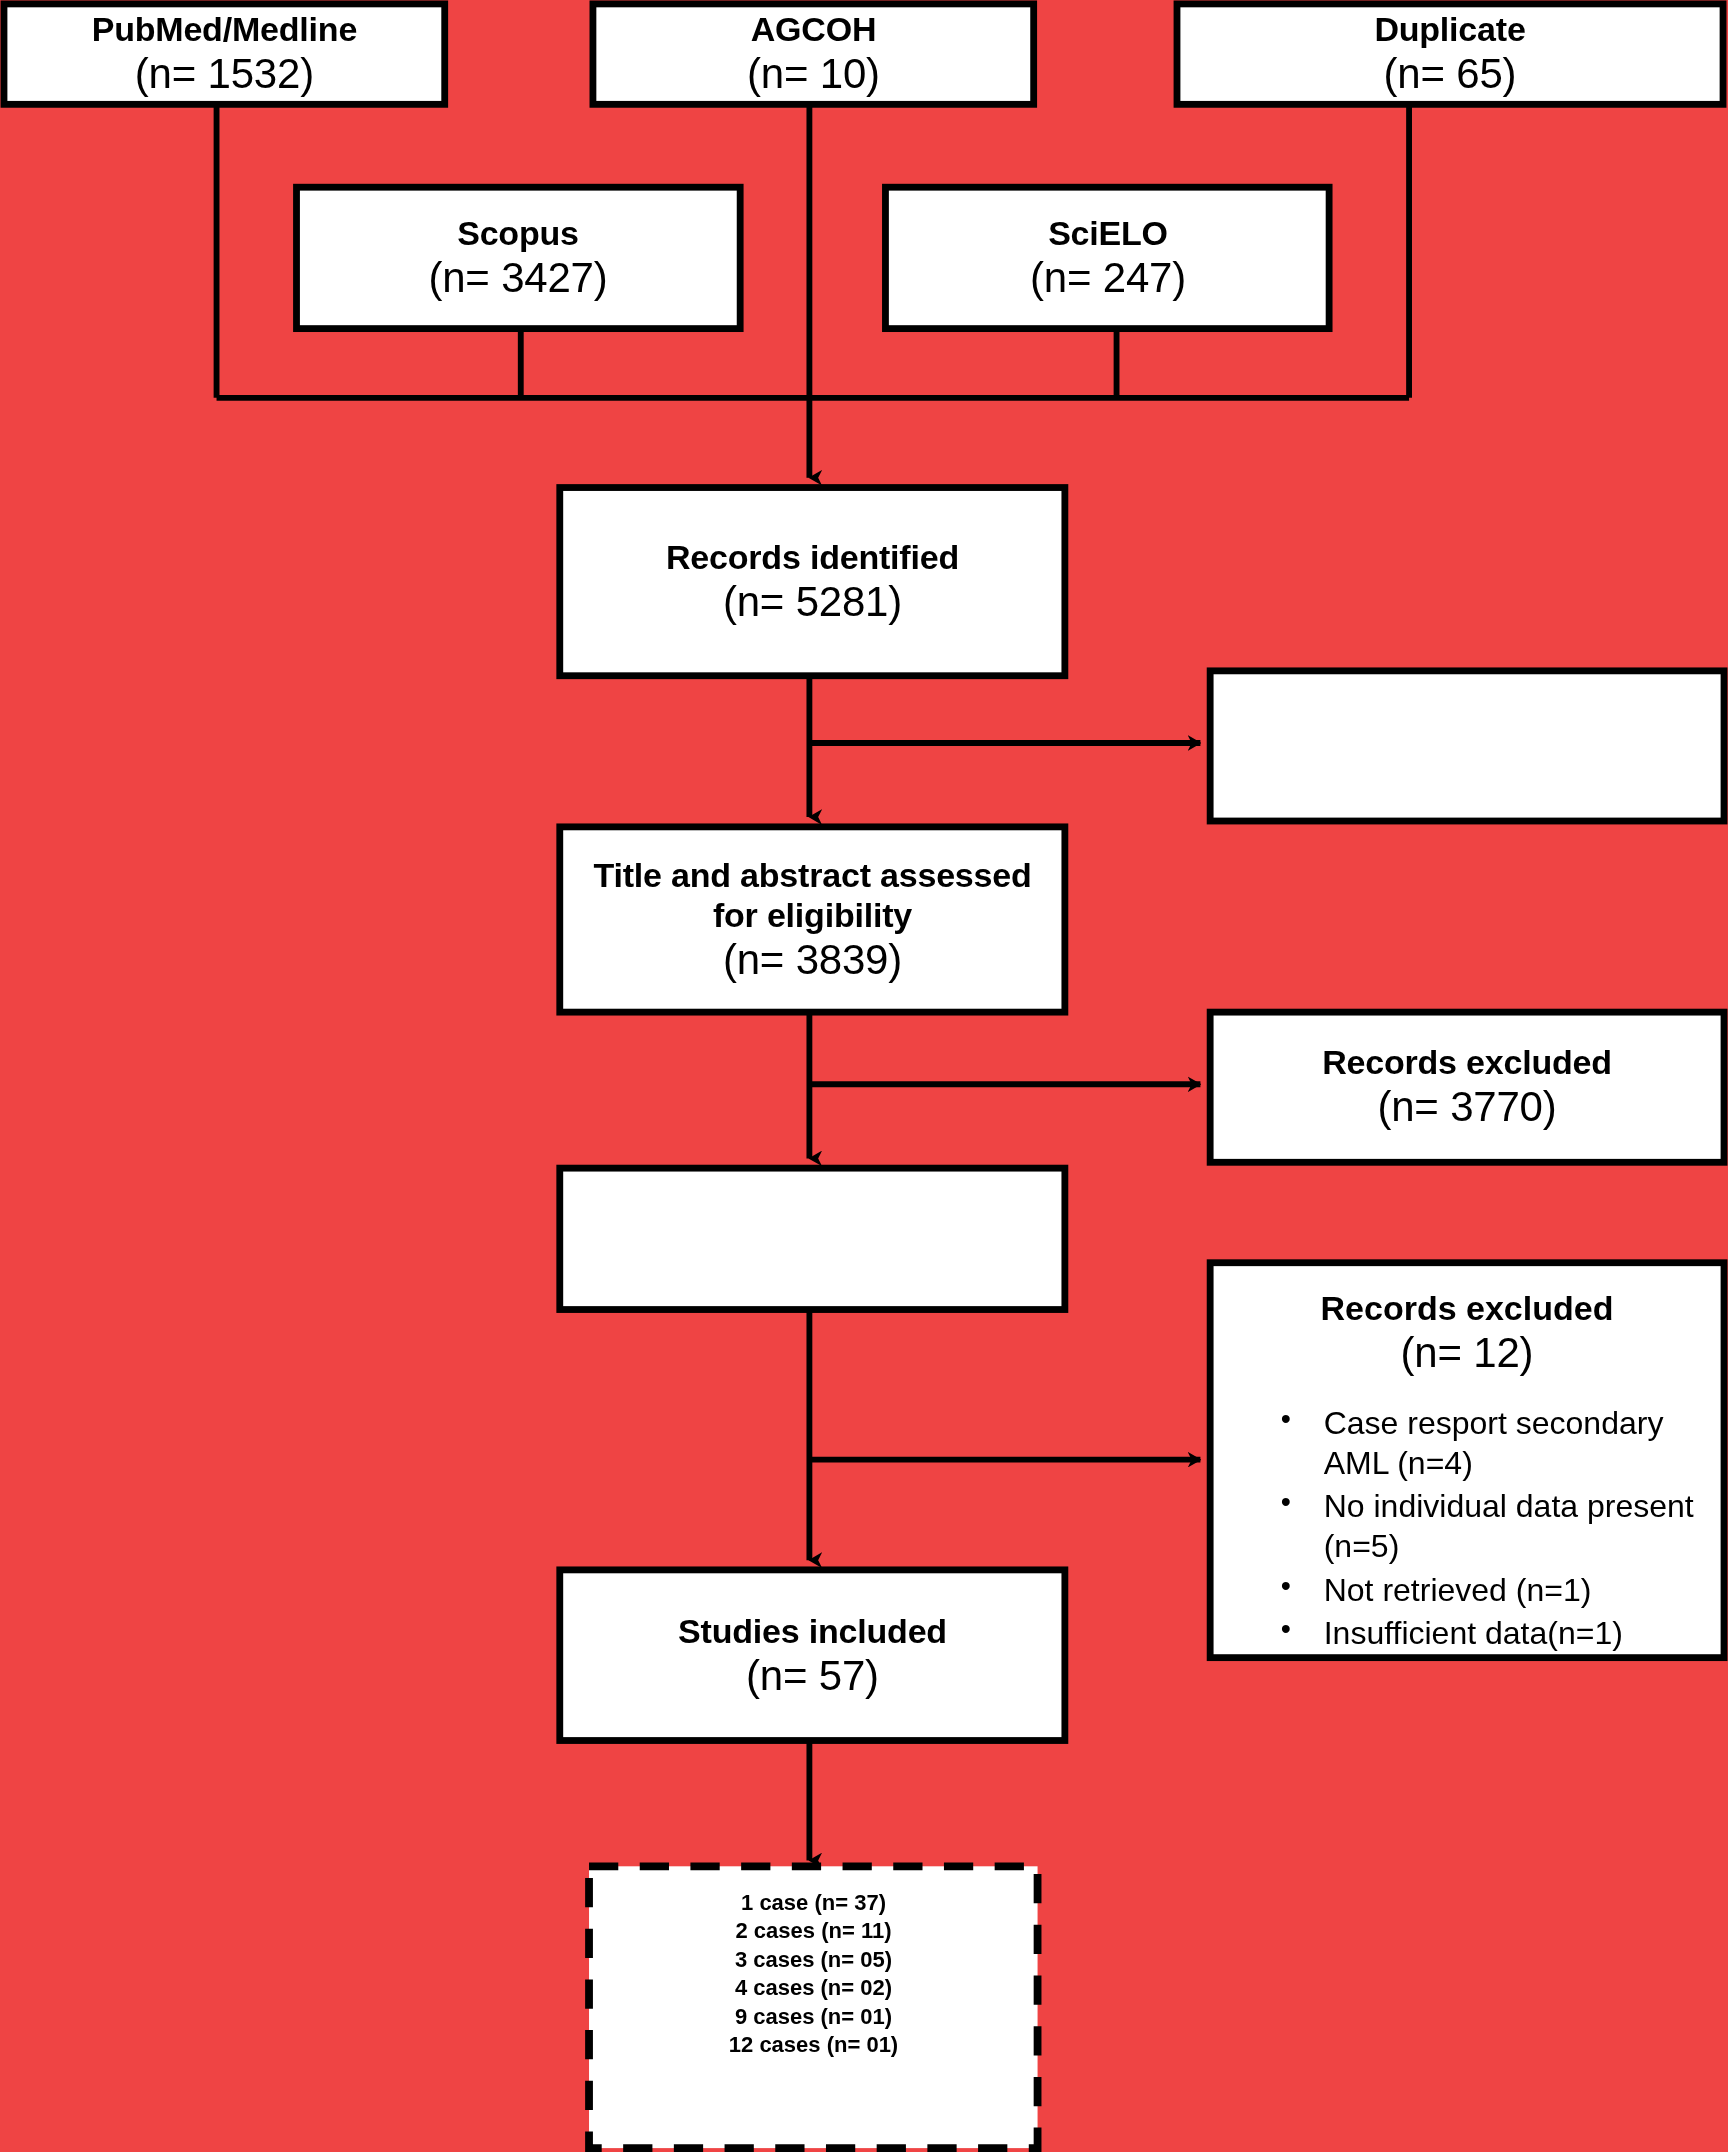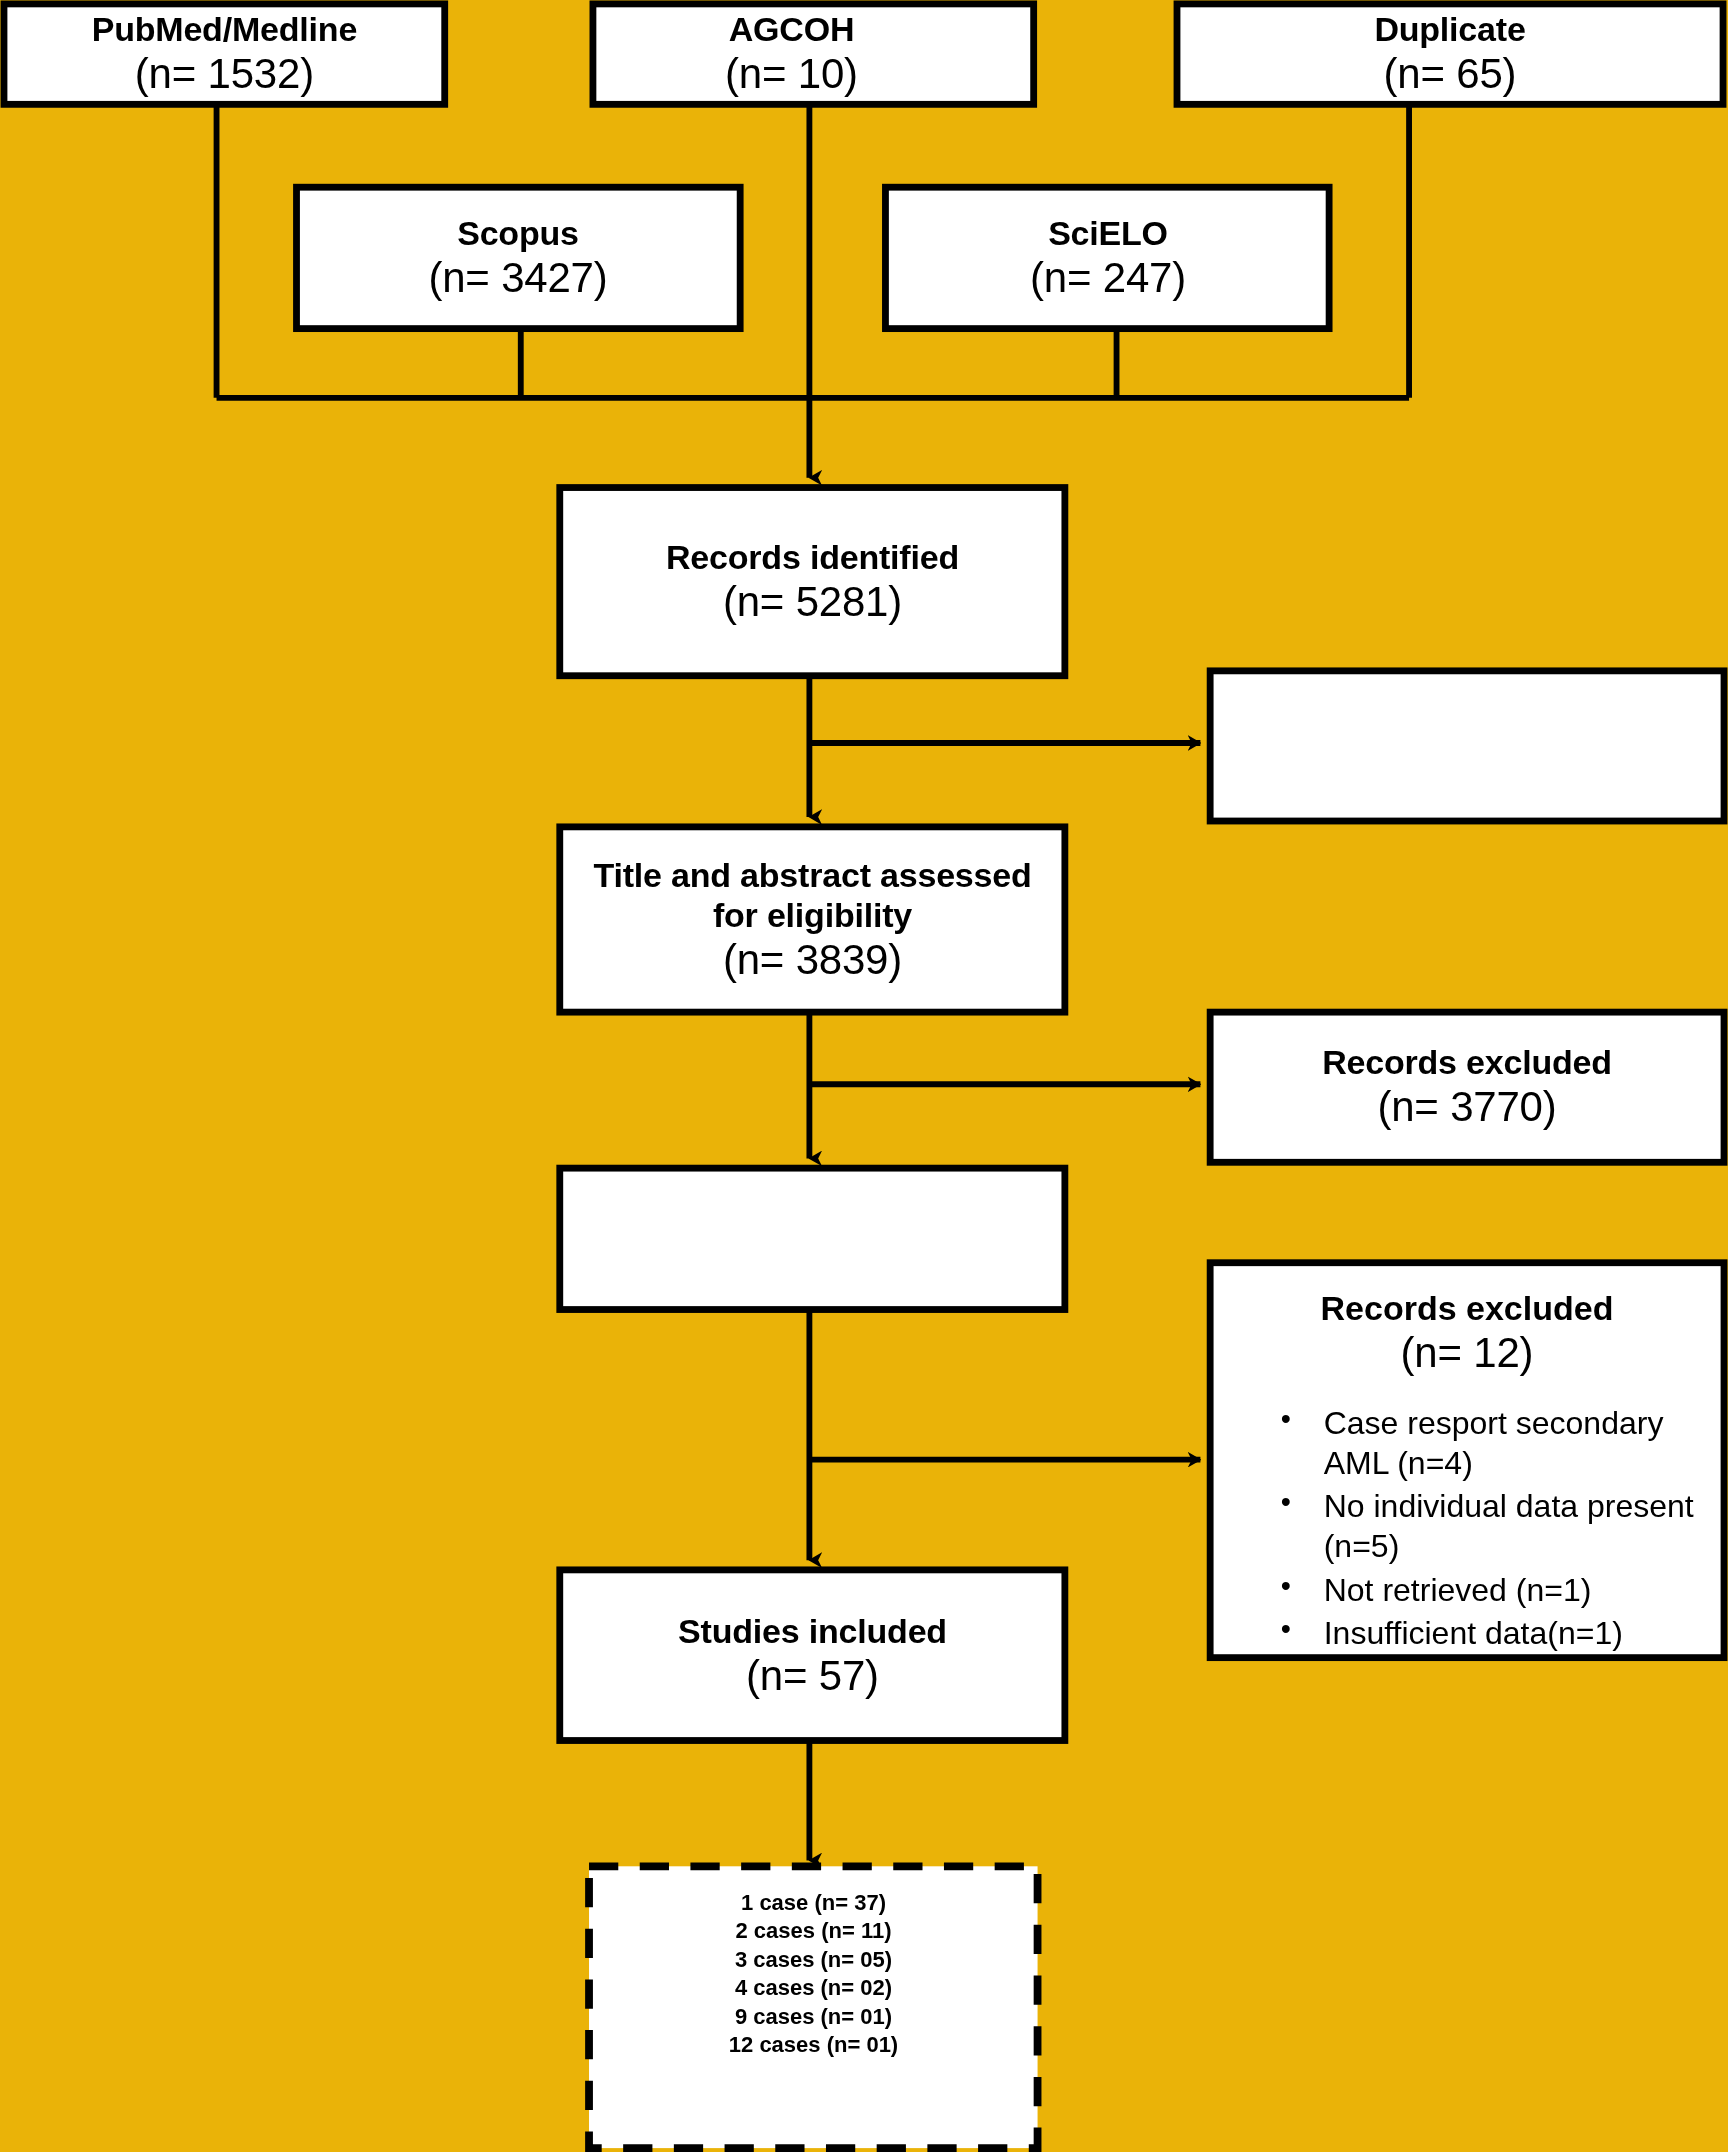--- a/index.html
+++ b/index.html
@@ -11,21 +11,21 @@
   body {
     width: 1728px;
     height: 2152px;
     overflow: hidden;
     font-family: "Liberation Sans", sans-serif;
   }
   #diagram-root {
     position: relative;
     width: 1728px;
     height: 2152px;
-    background: #eab308;
+    background: #ef4444;
   }
   svg.flow {
     position: absolute;
     top: 0;
     left: 0;
     width: 1728px;
     height: 2152px;
     display: block;
   }
   .box-rect {
@@ -167,21 +167,21 @@
 
     <path class="conn" d="M 830 1785 L 830 1908" marker-end="url(#ah-down)"></path>
 
     <rect class="box-rect-dashed" x="604" y="1914" width="460" height="289"></rect>
   </svg>
 
   <div class="label" style="left:3.9px; top:3.9px; width:441px; height:100px;">
     <span class="ttl">PubMed/Medline</span>
     <span class="cnt">(n= 1532)</span>
   </div>
-  <div class="label" style="left:571px; top:3.9px; width:441px; height:100px;">
+  <div class="label" style="left:593px; top:3.9px; width:441px; height:100px;">
     <span class="ttl">AGCOH</span>
     <span class="cnt">(n= 10)</span>
   </div>
   <div class="label" style="left:1177px; top:3.9px; width:546px; height:100px;">
     <span class="ttl">Duplicate</span>
     <span class="cnt">(n= 65)</span>
   </div>
 
   <div class="label" style="left:296px; top:187px; width:444px; height:141px;">
     <span class="ttl">Scopus</span>

